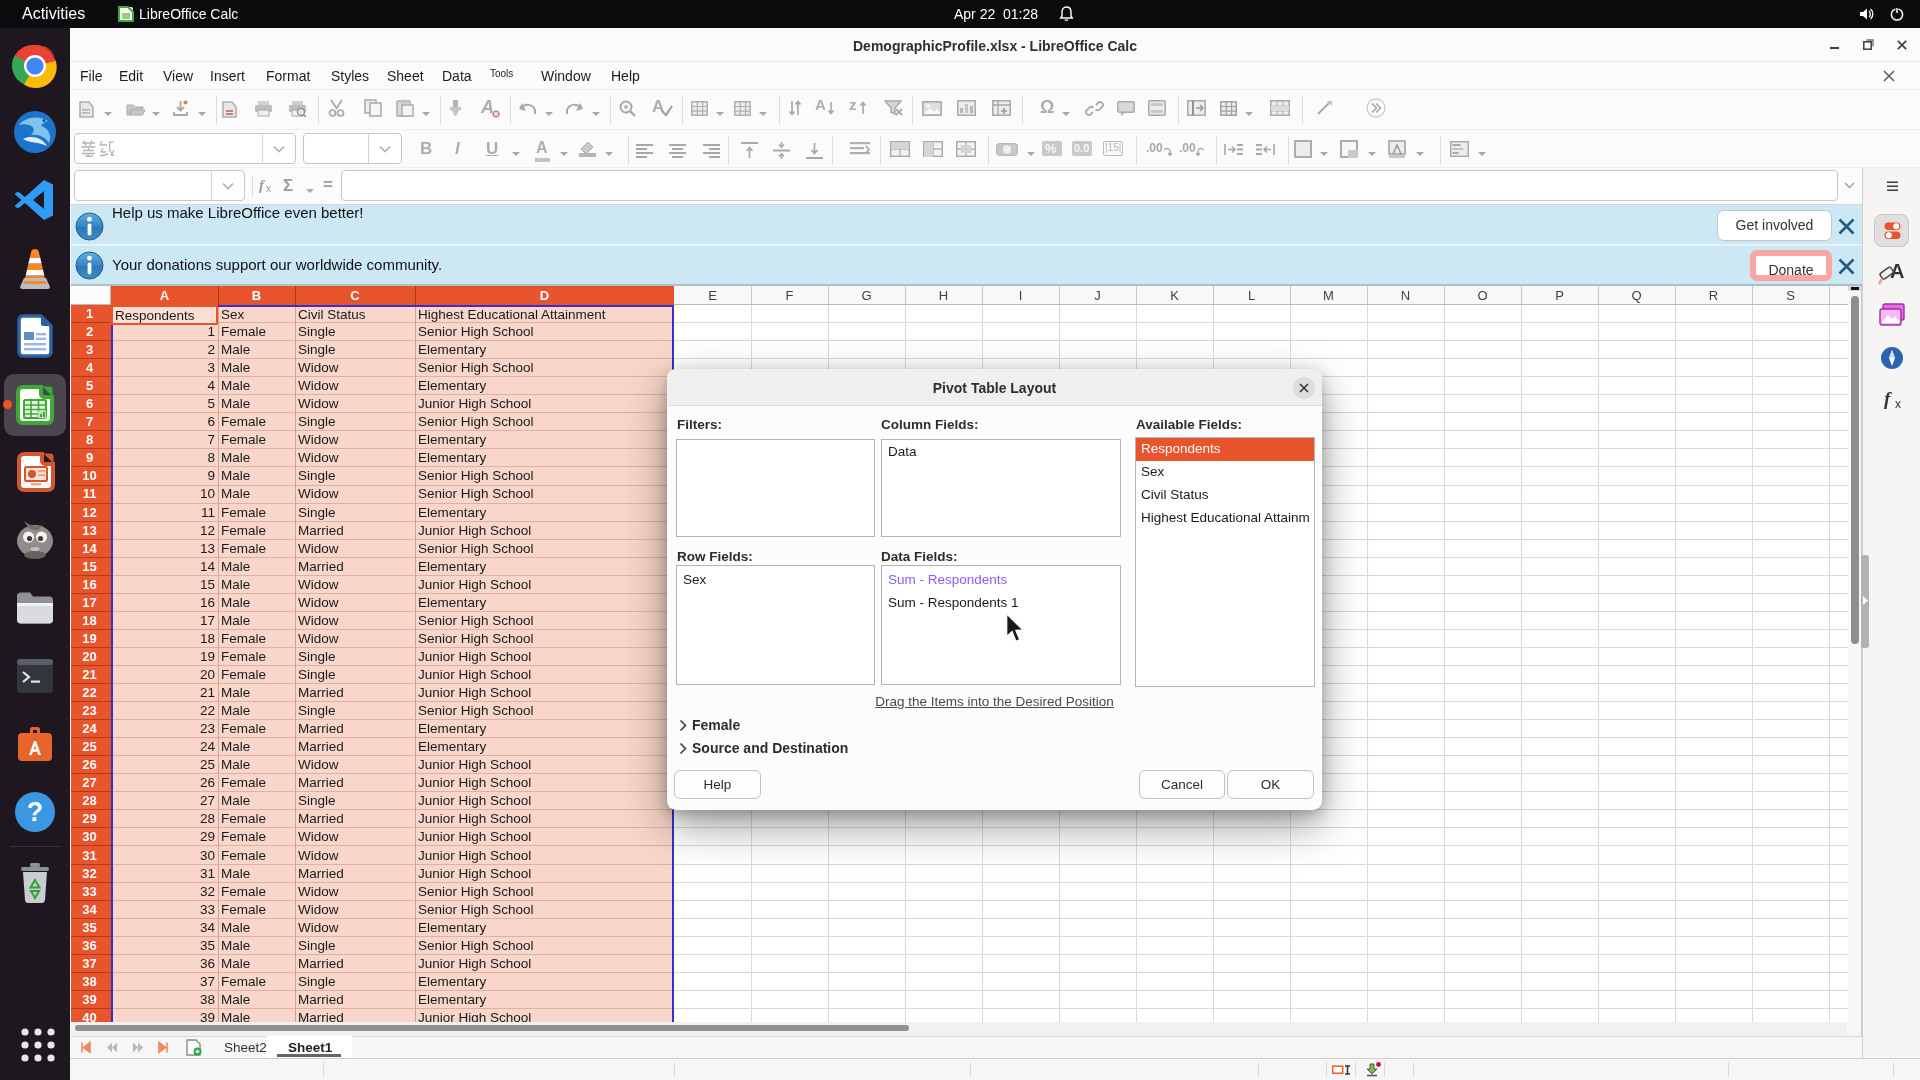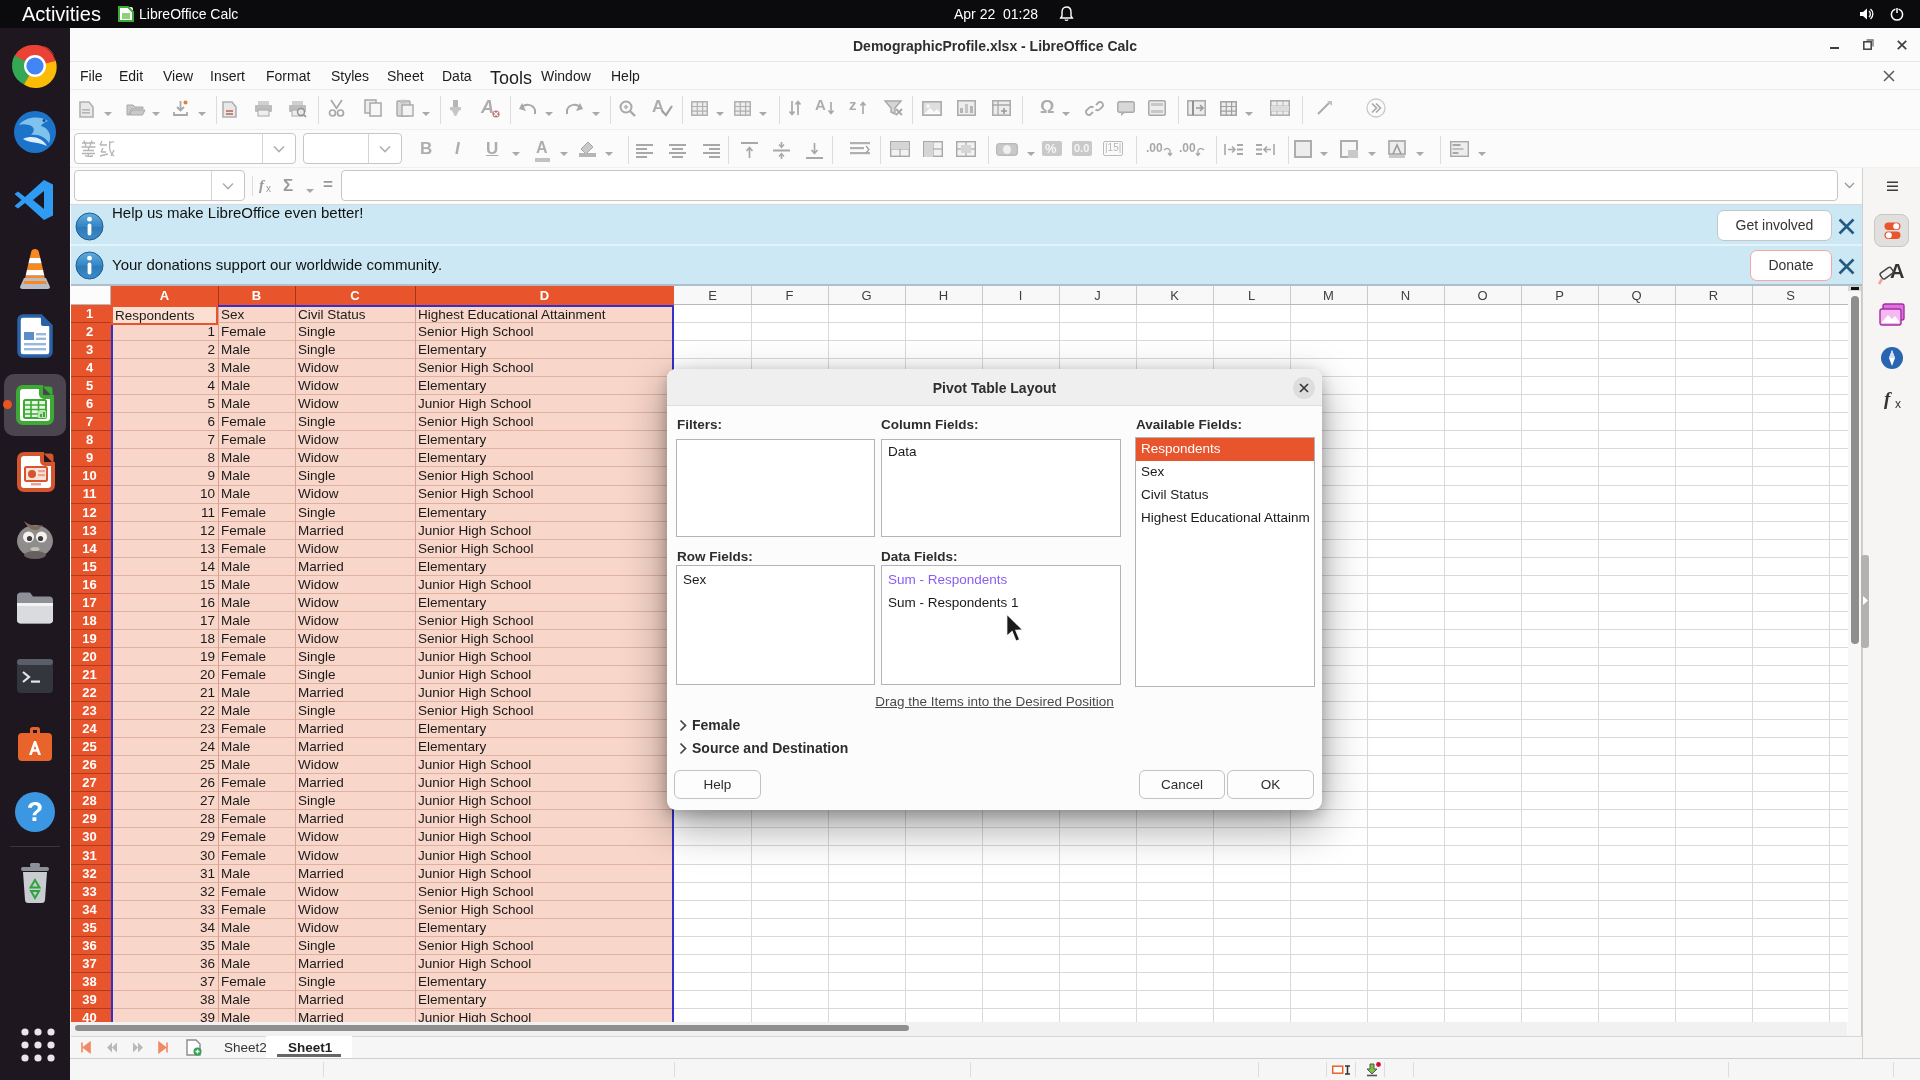--- a/index.html
+++ b/index.html
@@ -2,21 +2,21 @@
 <html><head><meta charset="utf-8"><style>
 *{margin:0;padding:0;box-sizing:border-box}
 html,body{width:1920px;height:1080px;overflow:hidden}
 body{position:relative;font-family:"Liberation Sans",sans-serif;background:#fff}
 .a{position:absolute}
 .sep1{position:absolute;width:1px;background:#dcdcdc}
 .dd{position:absolute;width:0;height:0;border-left:4px solid transparent;border-right:4px solid transparent;border-top:4px solid #a8a8a8}
 svg{position:absolute;overflow:visible}
 </style></head><body>
 <div class="a" style="left:0;top:0;width:1920px;height:28px;background:#0b0a0c"></div>
-<div class="a" style="left:22px;top:5px;color:#fff;font-size:20px;line-height:18px">Activities</div>
+<div class="a" style="left:22px;top:5px;color:#fff;font-size:16px;line-height:18px">Activities</div>
 <svg class="a" style="left:118px;top:6px" width="16" height="16">
     <rect x="1" y="1" width="14" height="14" rx="2" fill="#fff"></rect>
     <path d="M10 1 L15 6 L15 15 L1 15 L1 1 Z" fill="#fff" stroke="#3daa35" stroke-width="2"></path>
     <rect x="4" y="7" width="8" height="6" fill="#8ed080"></rect>
   </svg>
 <div class="a" style="left:139px;top:5px;color:#fff;font-size:14px;line-height:18px">LibreOffice Calc</div>
 <div class="a" style="left:954px;top:5px;color:#fff;font-size:14px;line-height:18px">Apr 22&nbsp; 01:28</div>
 <svg class="a" style="left:1058px;top:5px" width="17" height="18" viewBox="0 0 17 18">
     <path d="M8.5 2 C5.5 2 4 4.2 4 7 L4 11 L2.7 13 L14.3 13 L13 11 L13 7 C13 4.2 11.5 2 8.5 2 Z" fill="none" stroke="#fff" stroke-width="1.4"></path>
     <path d="M7 14.5 a1.7 1.7 0 0 0 3 0" fill="none" stroke="#fff" stroke-width="1.3"></path>
@@ -147,21 +147,21 @@
   </svg>
 <div class="a" style="left:70px;top:62px;width:1850px;height:28px;background:#fbfbfb;border-bottom:1px solid #ececec"></div>
 <div class="a" style="left:80px;top:68px;font-size:14px;color:#1c1c1c">File</div>
 <div class="a" style="left:119px;top:68px;font-size:14px;color:#1c1c1c">Edit</div>
 <div class="a" style="left:163px;top:68px;font-size:14px;color:#1c1c1c">View</div>
 <div class="a" style="left:210px;top:68px;font-size:14px;color:#1c1c1c">Insert</div>
 <div class="a" style="left:266px;top:68px;font-size:14px;color:#1c1c1c">Format</div>
 <div class="a" style="left:331px;top:68px;font-size:14px;color:#1c1c1c">Styles</div>
 <div class="a" style="left:387px;top:68px;font-size:14px;color:#1c1c1c">Sheet</div>
 <div class="a" style="left:442px;top:68px;font-size:14px;color:#1c1c1c">Data</div>
-<div class="a" style="left:490px;top:68px;font-size:18px;color:#1c1c1c">Tools</div>
+<div class="a" style="left:490px;top:68px;font-size:10px;color:#1c1c1c">Tools</div>
 <div class="a" style="left:541px;top:68px;font-size:14px;color:#1c1c1c">Window</div>
 <div class="a" style="left:611px;top:68px;font-size:14px;color:#1c1c1c">Help</div>
 <svg class="a" style="left:1883px;top:70px" width="12" height="12">
     <path d="M1 1 L11 11 M11 1 L1 11" stroke="#5a5a5a" stroke-width="1.5"></path>
   </svg>
 <div class="a" style="left:70px;top:90px;width:1850px;height:40px;background:#fbfbfb;border-bottom:1px solid #f0f0f0"></div>
 <div class="a" style="left:70px;top:130px;width:1850px;height:38px;background:#fbfbfb;border-bottom:1px solid #f0f0f0"></div>
 <div class="a" style="left:70px;top:168px;width:1850px;height:37px;background:#fbfbfb;border-bottom:1px solid #d8d8d8"></div>
 <svg class="a" style="left:79px;top:101px" width="15" height="17">
     <path d="M1 1 L10 1 L14 6 L14 16 L1 16 Z" fill="#e8e8e8" stroke="#b0b0b0" stroke-width="1.6"></path>
@@ -511,21 +511,21 @@
         <stop offset="0.52" stop-color="#2d79b8"></stop>
         <stop offset="1" stop-color="#3d8cc9"></stop>
       </linearGradient>
     </defs>
     <circle cx="14.5" cy="14.5" r="13.5" fill="url(#ig265)" stroke="#1f5d8f" stroke-width="1"></circle>
     <rect x="12.6" y="11.5" width="3.8" height="12" rx="1.9" fill="#fff"></rect>
     <circle cx="14.5" cy="7.2" r="2.4" fill="#fff"></circle>
   </svg>
 <div class="a" style="left:112px;top:256px;font-size:15px;color:#111">Your donations support our worldwide community.</div>
 <div class="a" style="left:1717px;top:210px;width:115px;height:31px;background:#fff;border:1px solid #c6c6c6;border-radius:7px;text-align:center;font-size:14px;color:#333;line-height:29px">Get involved</div>
-<div class="a" style="left:1750px;top:250px;width:82px;height:31px;background:#fff;border:1px solid #fca5a5;border-radius:7px;text-align:center;font-size:14px;color:#333;line-height:29px">Donate</div>
+<div class="a" style="left:1750px;top:250px;width:82px;height:31px;background:#fff;border:6px solid #fca5a5;border-radius:7px;text-align:center;font-size:14px;color:#333;line-height:29px">Donate</div>
 <svg class="a" style="left:1838px;top:218px" width="17" height="17">
     <path d="M1.5 1.5 L15.5 15.5 M15.5 1.5 L1.5 15.5" stroke="#235a82" stroke-width="2.6"></path>
   </svg>
 <svg class="a" style="left:1838px;top:258px" width="17" height="17">
     <path d="M1.5 1.5 L15.5 15.5 M15.5 1.5 L1.5 15.5" stroke="#235a82" stroke-width="2.6"></path>
   </svg>
 <div class="a" style="left:71px;top:286px;width:40px;height:19px;background:#fcfcfc;border-right:1px solid #b9b9b9;border-bottom:1px solid #b9b9b9"></div>
 <div class="a" style="left:111px;top:286px;width:563px;height:19px;background:#e8542c"></div>
 <div class="a" style="left:111px;top:288px;width:107px;text-align:center;font-size:13px;font-weight:bold;color:#fff">A</div>
 <div class="a" style="left:218px;top:288px;width:77px;text-align:center;font-size:13px;font-weight:bold;color:#fff">B</div>

